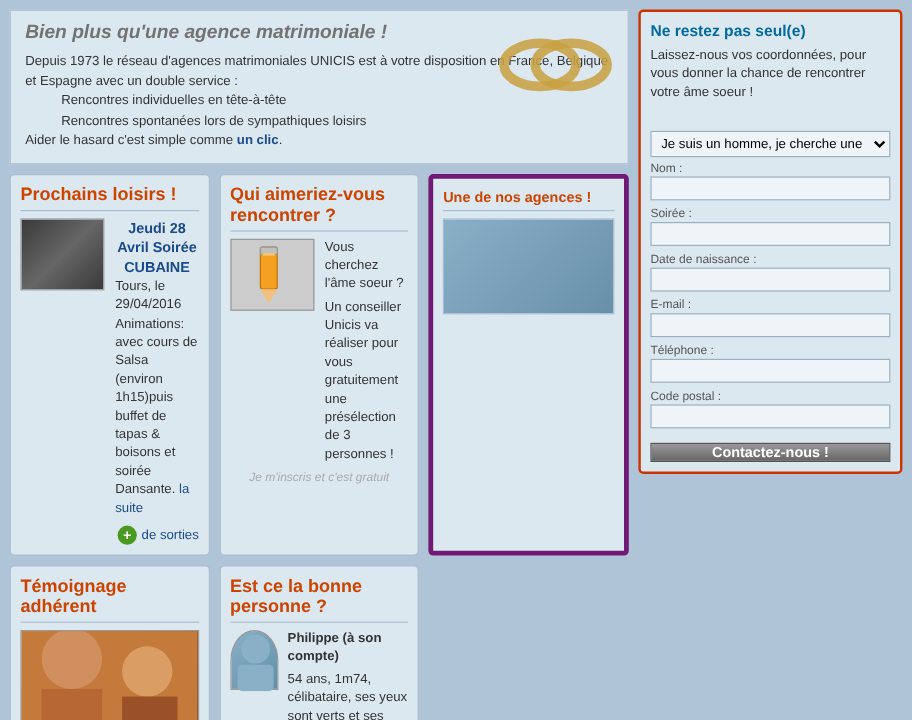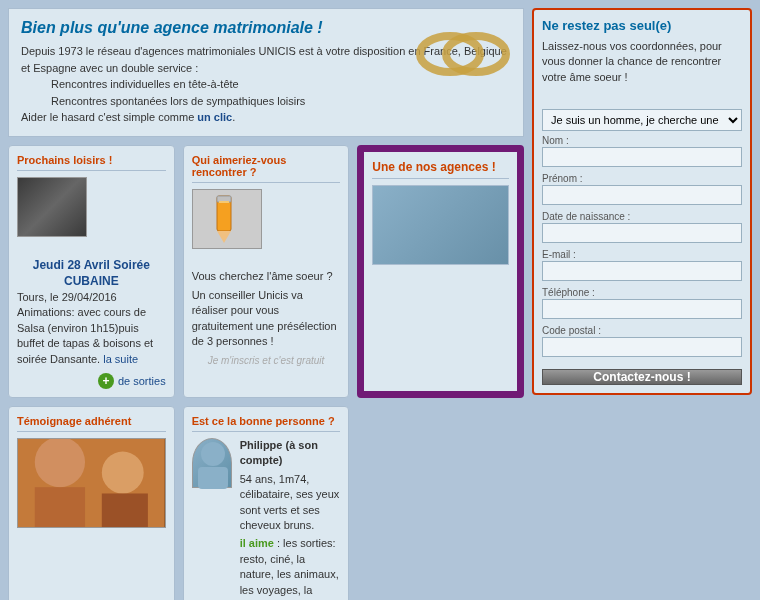--- a/index.html
+++ b/index.html
@@ -29,21 +29,21 @@
     
     .intro-section {
       background: #dce8f0;
       padding: 10px 12px;
       border: 1px solid #aabdd0;
       position: relative;
       overflow: hidden;
     }
     .intro-section h1 {
       font-size: 16px;
-      color: #0369a1;
+      color: #737373;
       font-weight: bold;
       margin-bottom: 6px;
       font-style: italic;
     }
     .intro-text {
       font-size: 11px;
       color: #333;
       line-height: 1.5;
     }
     .intro-text .indent {
@@ -63,31 +63,30 @@
       margin-top: 8px;
     }
     .card {
       background: #dce8f0;
       border: 1px solid #aabdd0;
       border-radius: 4px;
       padding: 8px;
       min-height: 160px;
     }
     .card-title {
-      font-size: 11px;
+      font-size: 15px;
       font-weight: bold;
       color: #cc4400;
       margin-bottom: 6px;
       border-bottom: 1px solid #aabdd0;
       padding-bottom: 4px;
     }
     .card-inner {
       display: flex;
-      gap: 20px;
-      flex-direction: column;
+      gap: 9px;
     }
     .card-thumb {
       width: 70px;
       height: 60px;
       background: #888;
       flex-shrink: 0;
       border: 1px solid #999;
     }
     .card-thumb.event-thumb {
       background: linear-gradient(135deg, #3a3a3a 0%, #666 50%, #3a3a3a 100%);
@@ -211,21 +210,21 @@
     }
     
     .rings-svg {
       position: absolute;
       right: 5px;
       top: 0px;
     }
     
     .agency-card {
       background: #dce8f0;
-      border: 7px solid #701a75;
+      border: 4px solid #701a75;
       border-radius: 4px;
       padding: 8px;
       min-height: 160px;
     }
     .agency-title {
       font-size: 12px;
       font-weight: bold;
       color: #cc4400;
       margin-bottom: 6px;
       border-bottom: 1px solid #aabdd0;
@@ -351,21 +350,21 @@
           <option>Je suis un homme, je cherche une femme</option>
           <option>Je suis une femme, je cherche un homme</option>
           <option>Je suis un homme, je cherche un homme</option>
           <option>Je suis une femme, je cherche une femme</option>
         </select>
         <div class="form-field">
           <span class="form-label">Nom :</span>
           <input type="text" class="form-input" value="" style="">
         </div>
         <div class="form-field">
-          <span class="form-label">Prénom :</span>
+          <span class="form-label">Soirée :</span>
           <input type="text" class="form-input" value="" style="">
         </div>
         <div class="form-field">
           <span class="form-label">Date de naissance :</span>
           <input type="text" class="form-input" value="" style="">
         </div>
         <div class="form-field">
           <span class="form-label">E-mail :</span>
           <input type="text" class="form-input" value="" style="">
         </div>

